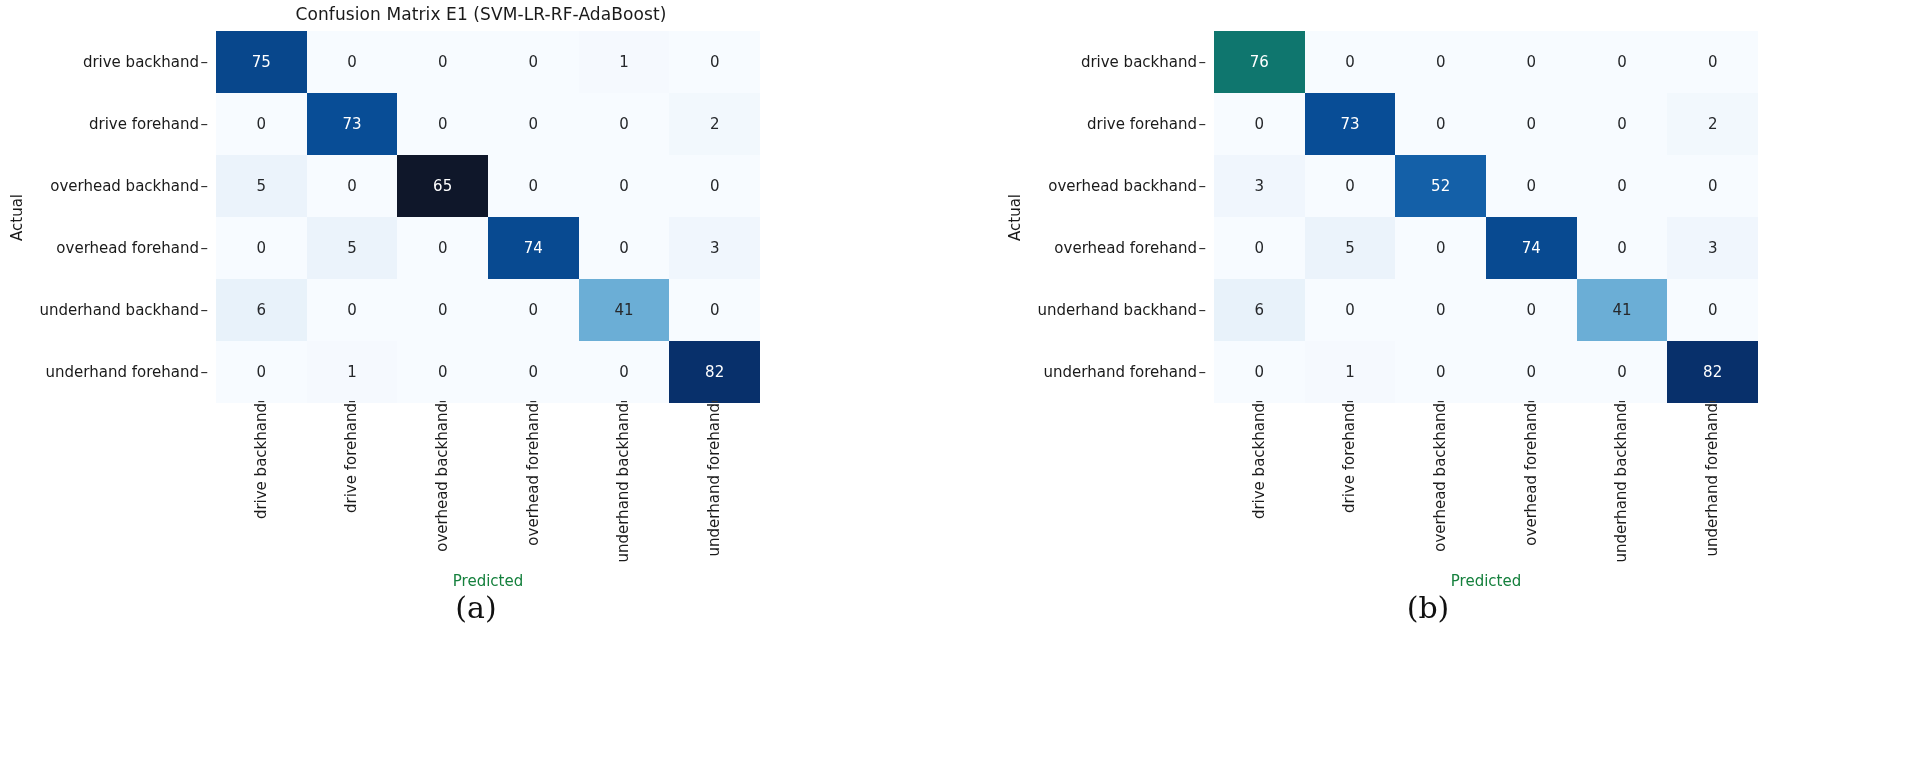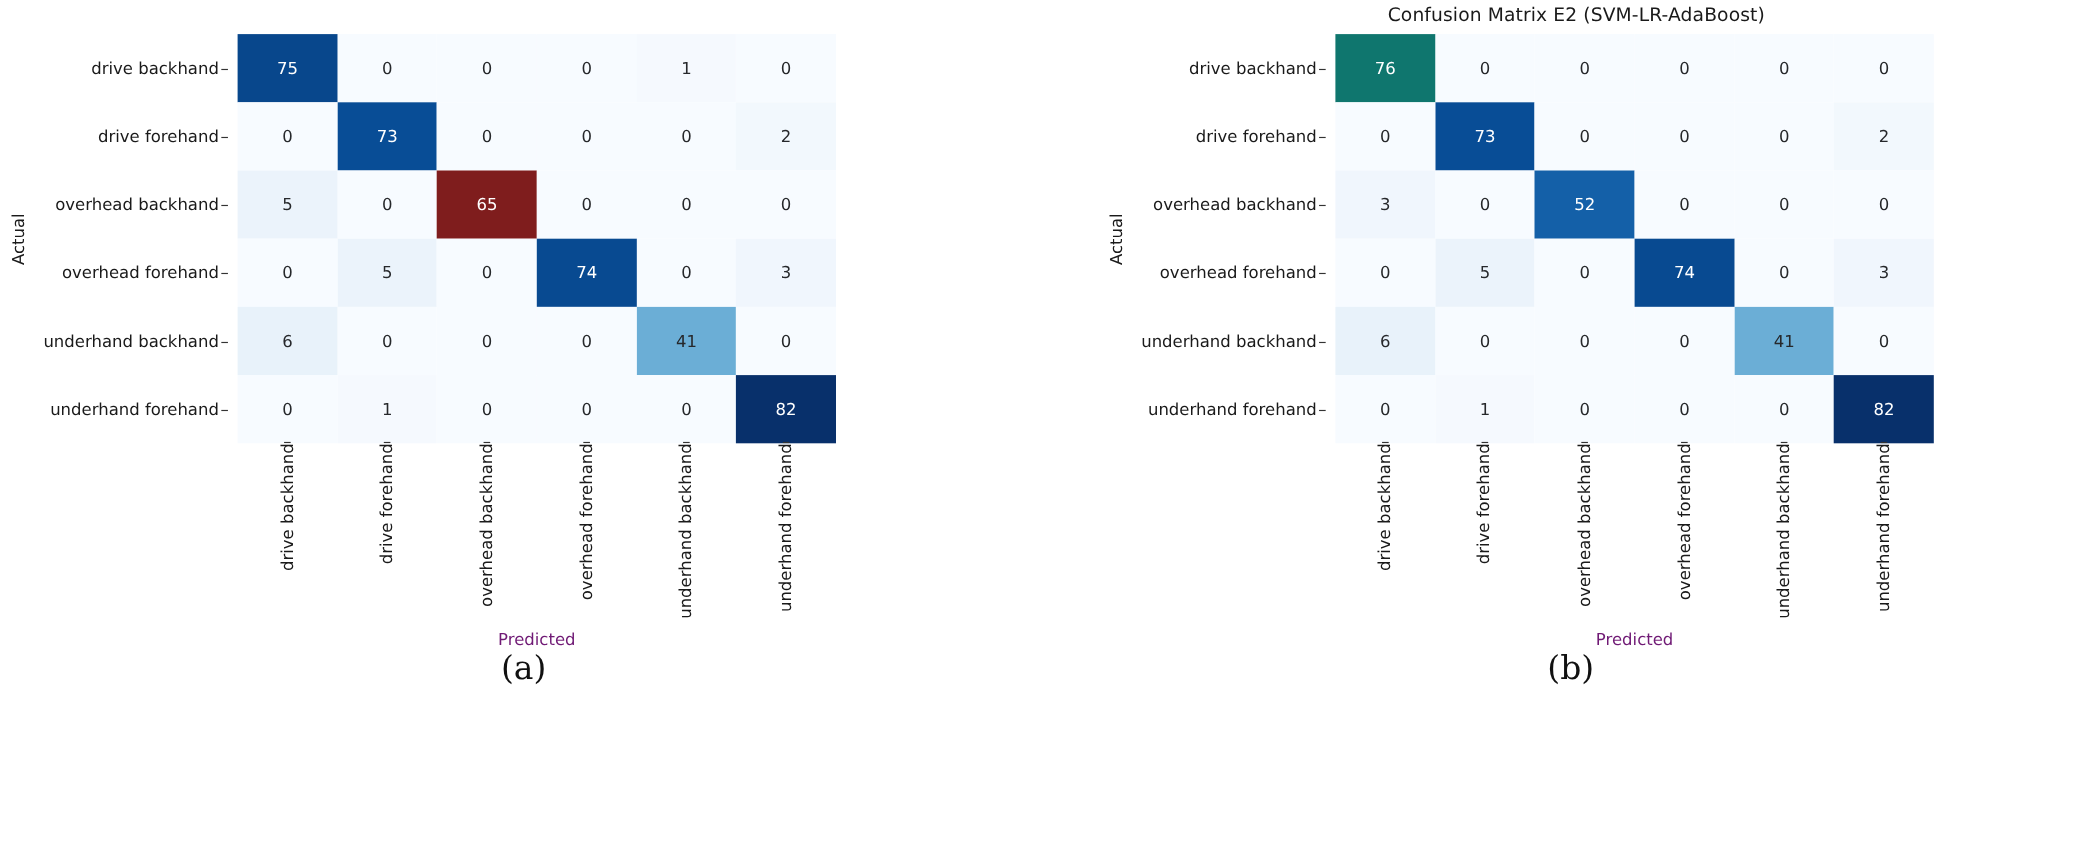--- a/index.html
+++ b/index.html
@@ -69,21 +69,21 @@
     white-space:nowrap;
     line-height:1;
   }
   .xtick .dash{
     position:absolute;top:-9px;left:50%;transform:translateX(-50%);
     font-size:15px;color:#333;line-height:1;
   }
 
   .xaxis-title{
     position:absolute;left:216px;top:572px;width:544px;
-    text-align:center;font-size:15px;color:#701a75;
+    text-align:center;font-size:15px;color:#15803d;
   }
   .panel.right .xaxis-title{left:262px;}
 
   .yaxis-title{
     position:absolute;left:8px;top:31px;height:372px;
     display:flex;align-items:center;justify-content:center;
     font-size:15px;color:#1a1a1a;
   }
   .panel.right .yaxis-title{left:54px;}
   .yaxis-title .rot{
@@ -96,20 +96,21 @@
     font-family:"DejaVu Serif","Liberation Serif",serif;
   }
 </style>
 </head>
 <body>
 
 <div class="figure">
 
   <div class="panel left">
     <div class="panel-inner">
+      <div class="title">Confusion Matrix E1 (SVM-LR-RF-AdaBoost)</div>
 
       <div class="yaxis-title">
         <span class="rot">Actual</span>
       </div>
 
       <div class="ylabels" id="ylabels-a">
           <div class="ytick">
             <span>drive backhand</span>
             <span class="dash">–</span>
           </div>
@@ -144,21 +145,21 @@
             <div class="cell" style="background: rgb(245, 249, 254);">1</div>
             <div class="cell" style="background: rgb(247, 251, 255);">0</div>
             <div class="cell" style="background: rgb(247, 251, 255);">0</div>
             <div class="cell dark" style="background: rgb(8, 77, 150);">73</div>
             <div class="cell" style="background: rgb(247, 251, 255);">0</div>
             <div class="cell" style="background: rgb(247, 251, 255);">0</div>
             <div class="cell" style="background: rgb(247, 251, 255);">0</div>
             <div class="cell" style="background: rgb(242, 248, 253);">2</div>
             <div class="cell" style="background: rgb(235, 243, 251);">5</div>
             <div class="cell" style="background: rgb(247, 251, 255);">0</div>
-            <div class="cell dark" style="background: #7f1d1d;">65</div>
+            <div class="cell dark" style="background: #0f172a;">65</div>
             <div class="cell" style="background: rgb(247, 251, 255);">0</div>
             <div class="cell" style="background: rgb(247, 251, 255);">0</div>
             <div class="cell" style="background: rgb(247, 251, 255);">0</div>
             <div class="cell" style="background: rgb(247, 251, 255);">0</div>
             <div class="cell" style="background: rgb(235, 243, 251);">5</div>
             <div class="cell" style="background: rgb(247, 251, 255);">0</div>
             <div class="cell dark" style="background: rgb(8, 74, 145);">74</div>
             <div class="cell" style="background: rgb(247, 251, 255);">0</div>
             <div class="cell" style="background: rgb(240, 246, 253);">3</div>
             <div class="cell" style="background: rgb(232, 242, 250);">6</div>
@@ -204,21 +205,20 @@
         </div>
 
       <div class="xaxis-title">Predicted</div>
 
       <div class="subcaption">(a)</div>
     </div>
   </div>
 
   <div class="panel right">
     <div class="panel-inner">
-      <div class="title">Confusion Matrix E2 (SVM-LR-AdaBoost)</div>
 
       <div class="yaxis-title">
         <span class="rot">Actual</span>
       </div>
 
       <div class="ylabels" id="ylabels-b">
           <div class="ytick">
             <span>drive backhand</span>
             <span class="dash">–</span>
           </div>

